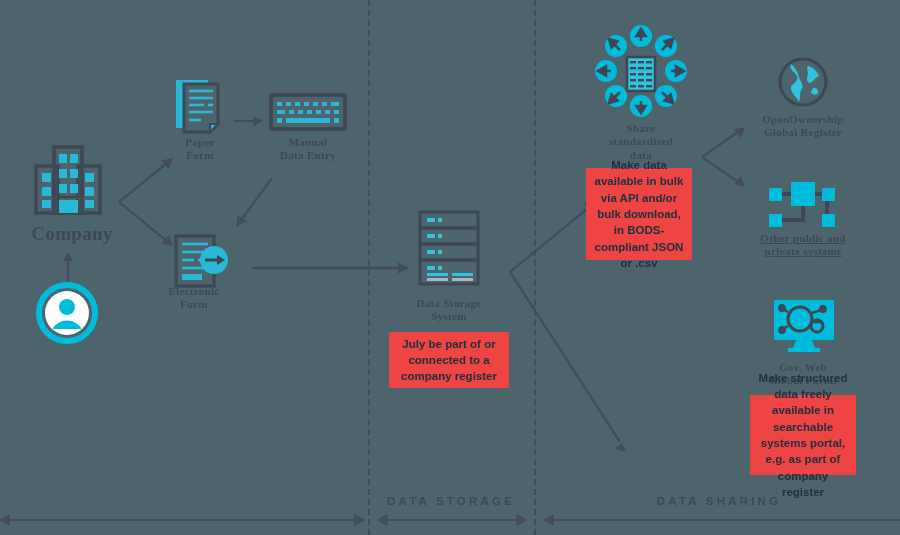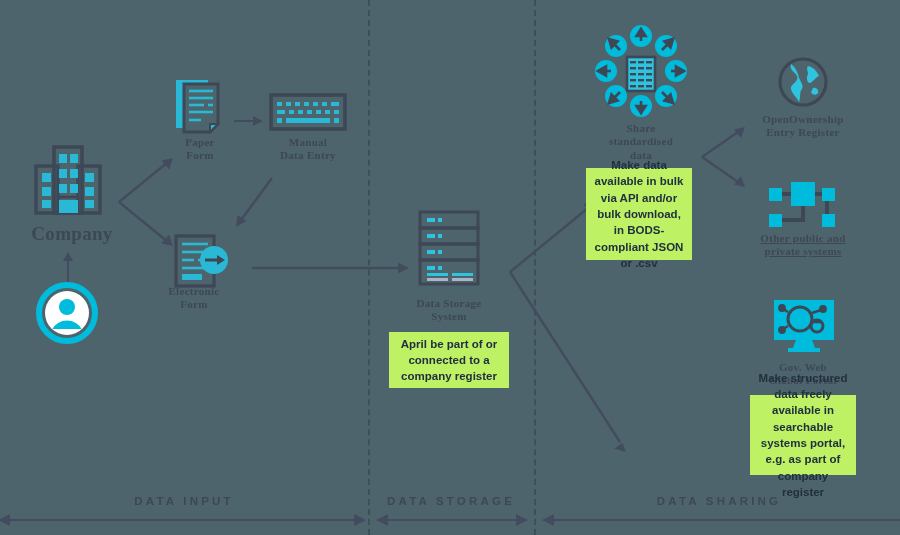--- a/index.html
+++ b/index.html
@@ -9,21 +9,21 @@
   .node{position:absolute;}
   .caption{
     position:absolute;left:0;width:100%;text-align:center;
     font-family:"Liberation Serif", serif;
     font-weight:bold;color:#3d4756;letter-spacing:.3px;line-height:1.22;
   }
   .cap-sm{font-size:11px;}
   .cap-lg{font-size:19px;}
 
   .callout{
-    position:absolute;background:#bef264;color:#20303f;
+    position:absolute;background:#ef4444;color:#20303f;
     font-family:"Liberation Sans",sans-serif;font-weight:bold;font-size:11.5px;
     line-height:1.42;text-align:center;display:flex;align-items:center;
     justify-content:flex-start;padding:7px 8px;box-sizing:border-box;
   }
 
   .divider{position:absolute;top:0;width:0;height:535px;
     border-left:2px dashed #3f4f58;}
 
   .zonelabel{position:absolute;font-family:"Liberation Sans",sans-serif;
     font-weight:bold;font-size:11.5px;letter-spacing:3.2px;color:#3d4756;
@@ -197,21 +197,21 @@
           <rect x="34" y="68" width="21" height="3"></rect>
       </g>
     </svg>
   </div>
   <div class="caption cap-sm" style="top:297px;left:389px;width:120px;">
     <span style="white-space:pre-line;">Data Storage
 System</span>
   </div>
 
   <div class="callout" style="left:389px;top:332px;width:120px;height:56px;">
-    <span>April be part of or connected to a company register</span>
+    <span>July be part of or connected to a company register</span>
   </div>
 
   <svg class="node" style="left:508px;top:180px;" width="122" height="280">
     <line class="ln" x1="2" y1="92" x2="80" y2="28"></line>
     <path d="M88 21 l-4.5 12.5 l-8 -9.5 z" fill="#434c5e"></path>
     <line class="ln" x1="2" y1="92" x2="112" y2="262"></line>
     <path d="M118 272 l-12 -3.5 l8.5 -5.5 z" fill="#434c5e"></path>
   </svg>
 
   <div class="node" style="left:595px;top:25px;">
@@ -284,21 +284,21 @@
   <div class="node" style="left:777px;top:56px;">
     <svg width="52" height="52" viewBox="0 0 52 52">
       <circle cx="26" cy="26" r="23" fill="none" stroke="#3d4756" stroke-width="3.2"></circle>
       <path d="M14 8 C12 14 18 16 20 20 C22 25 16 27 14 31 C13 36 19 40 22 46 C24 42 22 36 25 33 C27 30 24 26 22 22 C21 16 18 11 14 8 Z" fill="#2ec3de"></path>
       <path d="M31 10 C36 11 40 15 42 20 C38 22 36 26 33 27 C30 27 29 22 31 18 C31 15 29 12 31 10 Z" fill="#2ec3de"></path>
       <path d="M36 32 C39 31 42 34 41 37 C39 40 35 39 34 36 Z" fill="#2ec3de"></path>
     </svg>
   </div>
   <div class="caption cap-sm" style="top:113px;left:738px;width:130px;">
     <span style="white-space:pre-line;">OpenOwnership
-Entry Register</span>
+Global Register</span>
   </div>
 
   <div class="node" style="left:765px;top:180px;">
     <svg width="74" height="52" viewBox="0 0 74 52">
       <g stroke="#3d4756" stroke-width="4" fill="none">
         <line x1="14" y1="14" x2="28" y2="14"></line>
         <line x1="46" y1="14" x2="60" y2="14"></line>
         <line x1="62" y1="18" x2="62" y2="40"></line>
         <path d="M14 40 L38 40 L38 22"></path>
       </g>
@@ -334,23 +334,20 @@
   </div>
   <div class="caption cap-sm" style="top:361px;left:740px;width:126px;">
     <span style="white-space:pre-line;">Gov. Web
 Global Portal</span>
   </div>
 
   <div class="callout" style="left:750px;top:395px;width:106px;height:80px;">
     <span>Make structured data freely available in searchable systems portal, e.g. as part of company register</span>
   </div>
 
-  <div class="zonelabel" style="left:0px;top:495px;width:368px;">
-    <span>DATA INPUT</span>
-  </div>
   <div class="zonelabel" style="left:368px;top:495px;width:166px;">
     <span>DATA STORAGE</span>
   </div>
   <div class="zonelabel" style="left:534px;top:495px;width:370px;">
     <span>DATA SHARING</span>
   </div>
 
   <svg class="node" style="left:0px;top:513px;" width="900" height="16">
     <g stroke="#434c5e" stroke-width="1.8" fill="#434c5e">
       <line x1="6" y1="7" x2="358" y2="7"></line>

